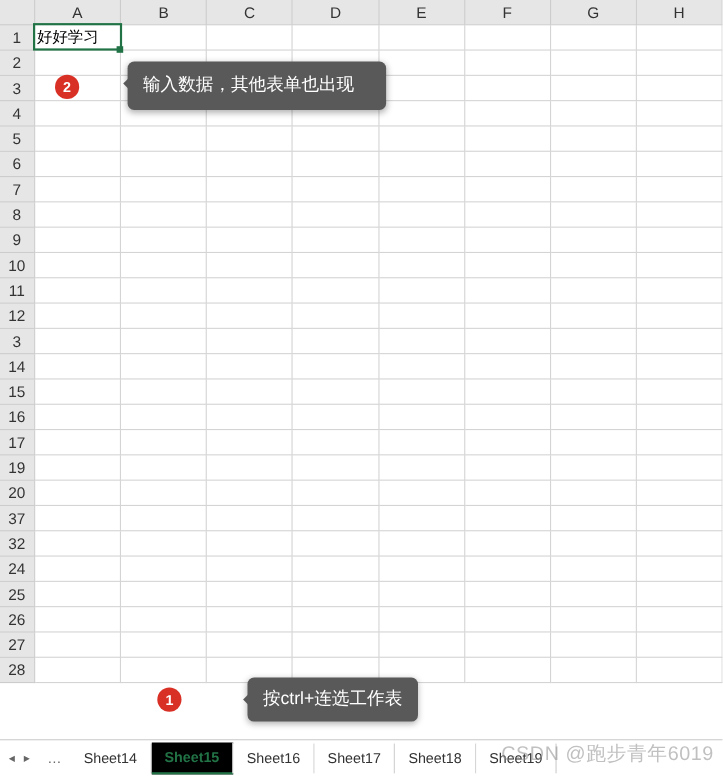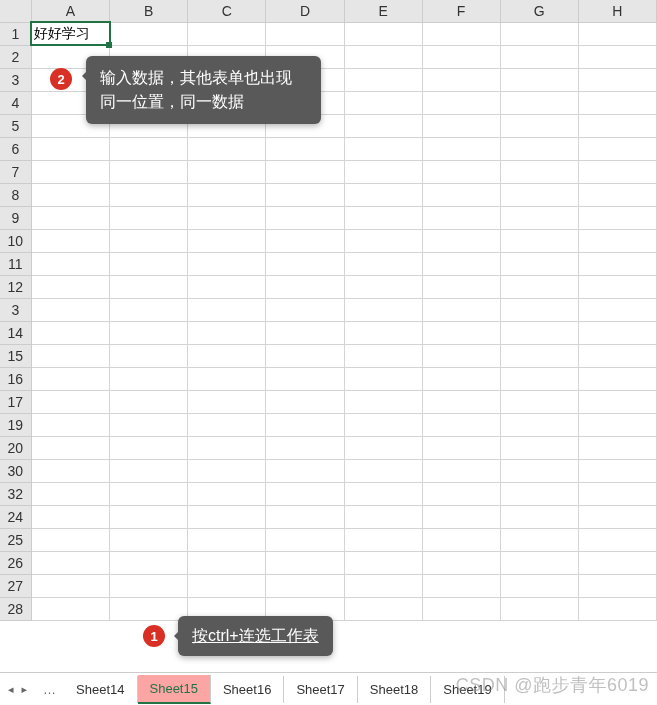--- a/index.html
+++ b/index.html
@@ -101,34 +101,35 @@
       cursor: pointer;
       color: #333;
       background: #f0f0f0;
       white-space: nowrap;
     }
     .tab.selected {
       background: #fff;
       border-right: 1px solid #ccc;
     }
     .tab.active {
-      background: #fca5a5;
+      background: #000000;
       color: #217346;
-      font-weight: normal;
+      font-weight: bold;
       border-bottom: 2px solid #217346;
     }
     .callout {
       position: absolute;
       background: #595959;
       color: #fff;
       border-radius: 6px;
       padding: 10px 14px;
       font-size: 16px;
       line-height: 1.5;
       box-shadow: 0 2px 6px rgba(0,0,0,0.3);
+      margin-left: 30px;
     }
     .callout::before {
       content: '';
       position: absolute;
       left: -10px;
       top: 14px;
       border: 6px solid transparent;
       border-right-color: #595959;
     }
     .badge {
@@ -381,21 +382,21 @@
           <td class="cell"></td>
           <td class="cell"></td>
           <td class="cell"></td>
           <td class="cell"></td>
           <td class="cell"></td>
           <td class="cell"></td>
           <td class="cell"></td>
           <td class="cell"></td>
         </tr>
         <tr>
-          <th class="row-header">30</th>
+          <th class="row-header">37</th>
           <td class="cell"></td>
           <td class="cell"></td>
           <td class="cell"></td>
           <td class="cell"></td>
           <td class="cell"></td>
           <td class="cell"></td>
           <td class="cell"></td>
           <td class="cell"></td>
         </tr>
         <tr>
@@ -464,25 +465,24 @@
           <td class="cell"></td>
           <td class="cell"></td>
         </tr>
       </tbody>
   </table>
 </div>
 
 <div class="badge" style="left:50px; top:68px;">2</div>
 <div class="callout" style="left:86px; top:56px; width:235px;">
   <div>输入数据，其他表单也出现</div>
-  <div>同一位置，同一数据</div>
 </div>
 
 <div class="badge" style="left:143px; top:625px;">1</div>
-<div class="callout" style="left:178px; top:616px; padding:8px 14px;text-decoration:underline;">
+<div class="callout" style="left:195px; top:616px; padding:8px 14px;">
   <span>按ctrl+连选工作表</span>
 </div>
 
 <div class="sheet-tabs">
   <div class="tab-nav">
     <span>◂</span>
     <span>▸</span>
   </div>
   <div class="ellipsis-tab">…</div>
   <div class="tab selected">Sheet14</div>

